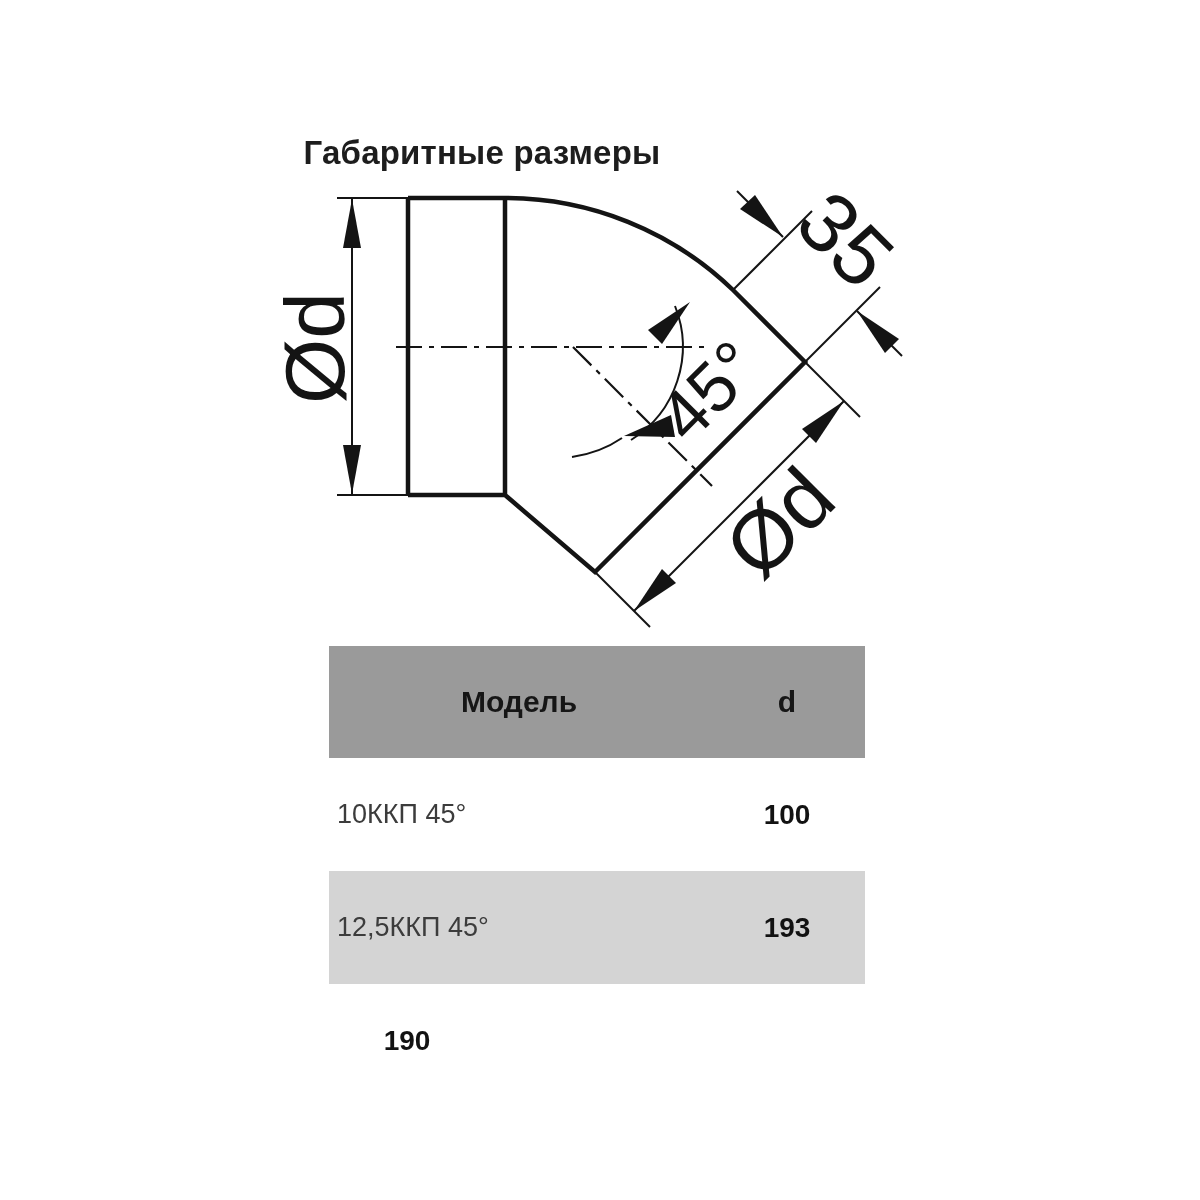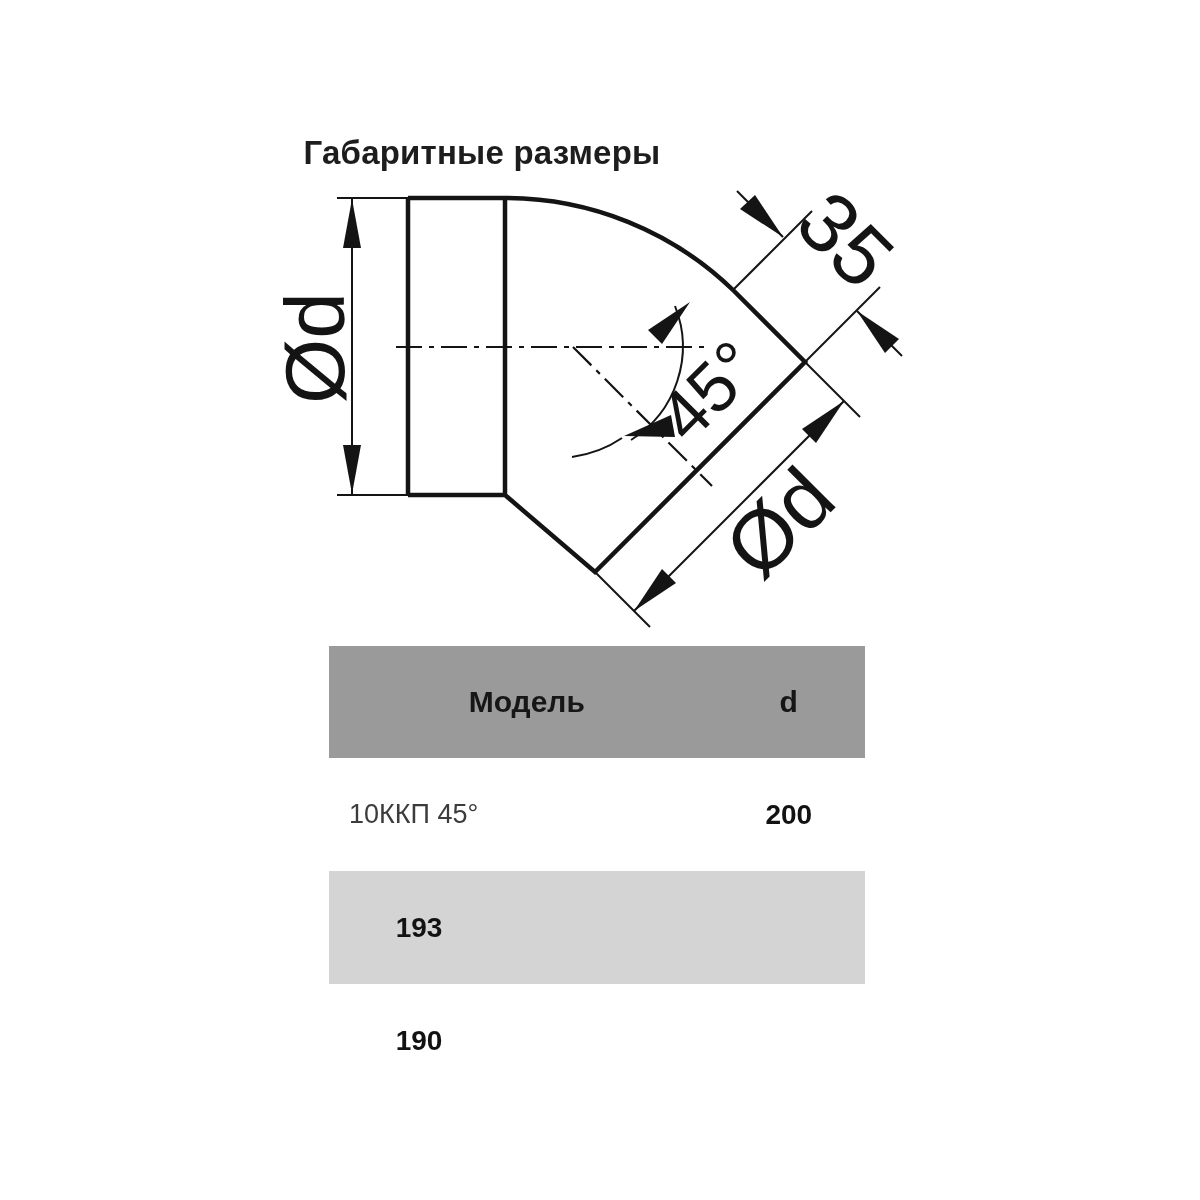--- a/index.html
+++ b/index.html
@@ -37,21 +37,21 @@
   }
   .dim-label{font-size:84px;}
   .angle-label{font-size:70px;}
 
   .spec-table{
     position:absolute;
     left:329px;top:646px;
     width:536px;
     color:#1d1d1d;
   }
-  .t-row{display:flex;align-items:center;padding-left:12px;}
+  .t-row{display:flex;align-items:center;}
   .t-header{height:112px;background:var(--header-bg);}
   .t-body-row{height:113px;background:transparent;}
   .t-body-row.alt{background:var(--alt-row-bg);}
   .cell-model{width:380px;box-sizing:border-box;padding-left:8px;}
   .cell-d{width:156px;text-align:center;}
   .t-header .cell-model{text-align:center;font-weight:700;font-size:30px;color:#161616;padding-left:0;}
   .t-header .cell-d{font-weight:700;font-size:30px;color:#161616;}
   .t-body-row .cell-model{font-size:27px;color:#3c3c3c;}
   .t-body-row .cell-d{font-weight:700;font-size:28px;color:#121212;}
 </style>
@@ -99,23 +99,24 @@
     <text class="angle-label" transform="translate(726,408) rotate(-45)" text-anchor="middle">45°</text>
   </svg>
 
   <div class="spec-table">
     <div class="t-row t-header">
       <div class="cell-model">Модель</div>
       <div class="cell-d">d</div>
     </div>
     <div class="t-row t-body-row">
       <div class="cell-model">10ККП 45°</div>
-      <div class="cell-d">200</div>
+      <div class="cell-d">100</div>
     </div>
     <div class="t-row t-body-row alt">
+      <div class="cell-model">12,5ККП 45°</div>
       <div class="cell-d">193</div>
     </div>
     <div class="t-row t-body-row">
       <div class="cell-d">190</div>
     </div>
   </div>
 
 </div>
 
 </body></html>

